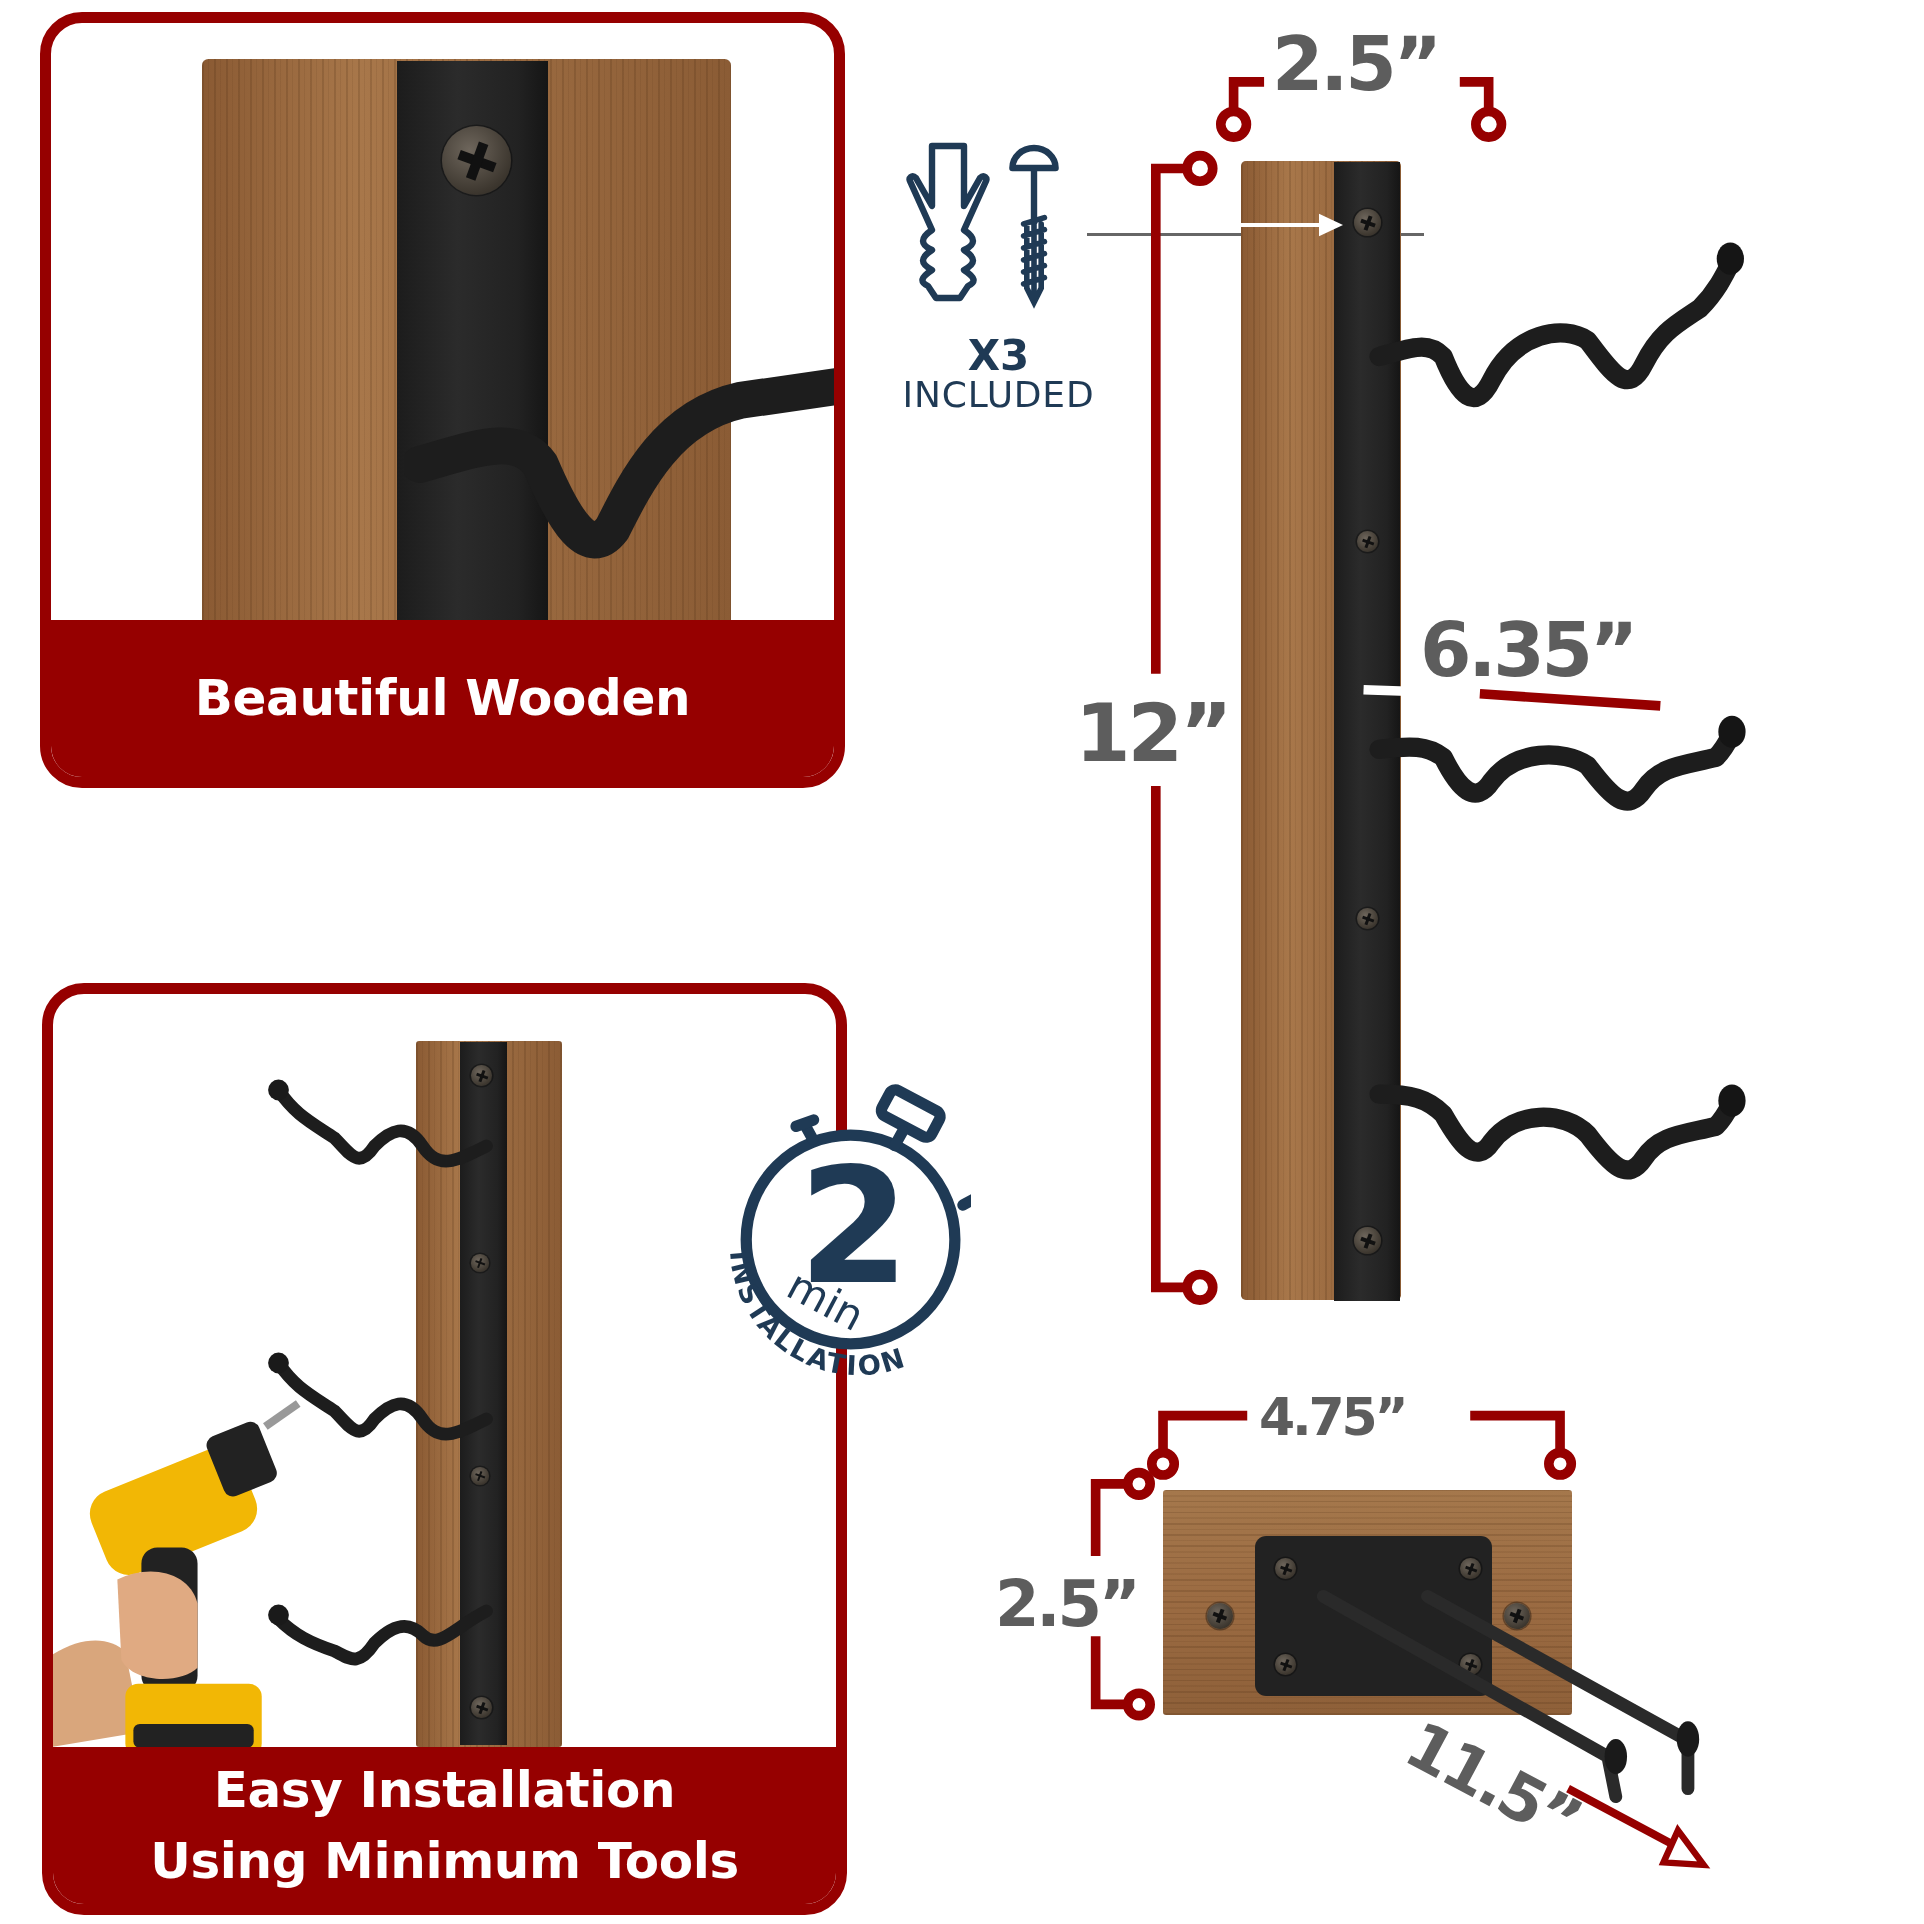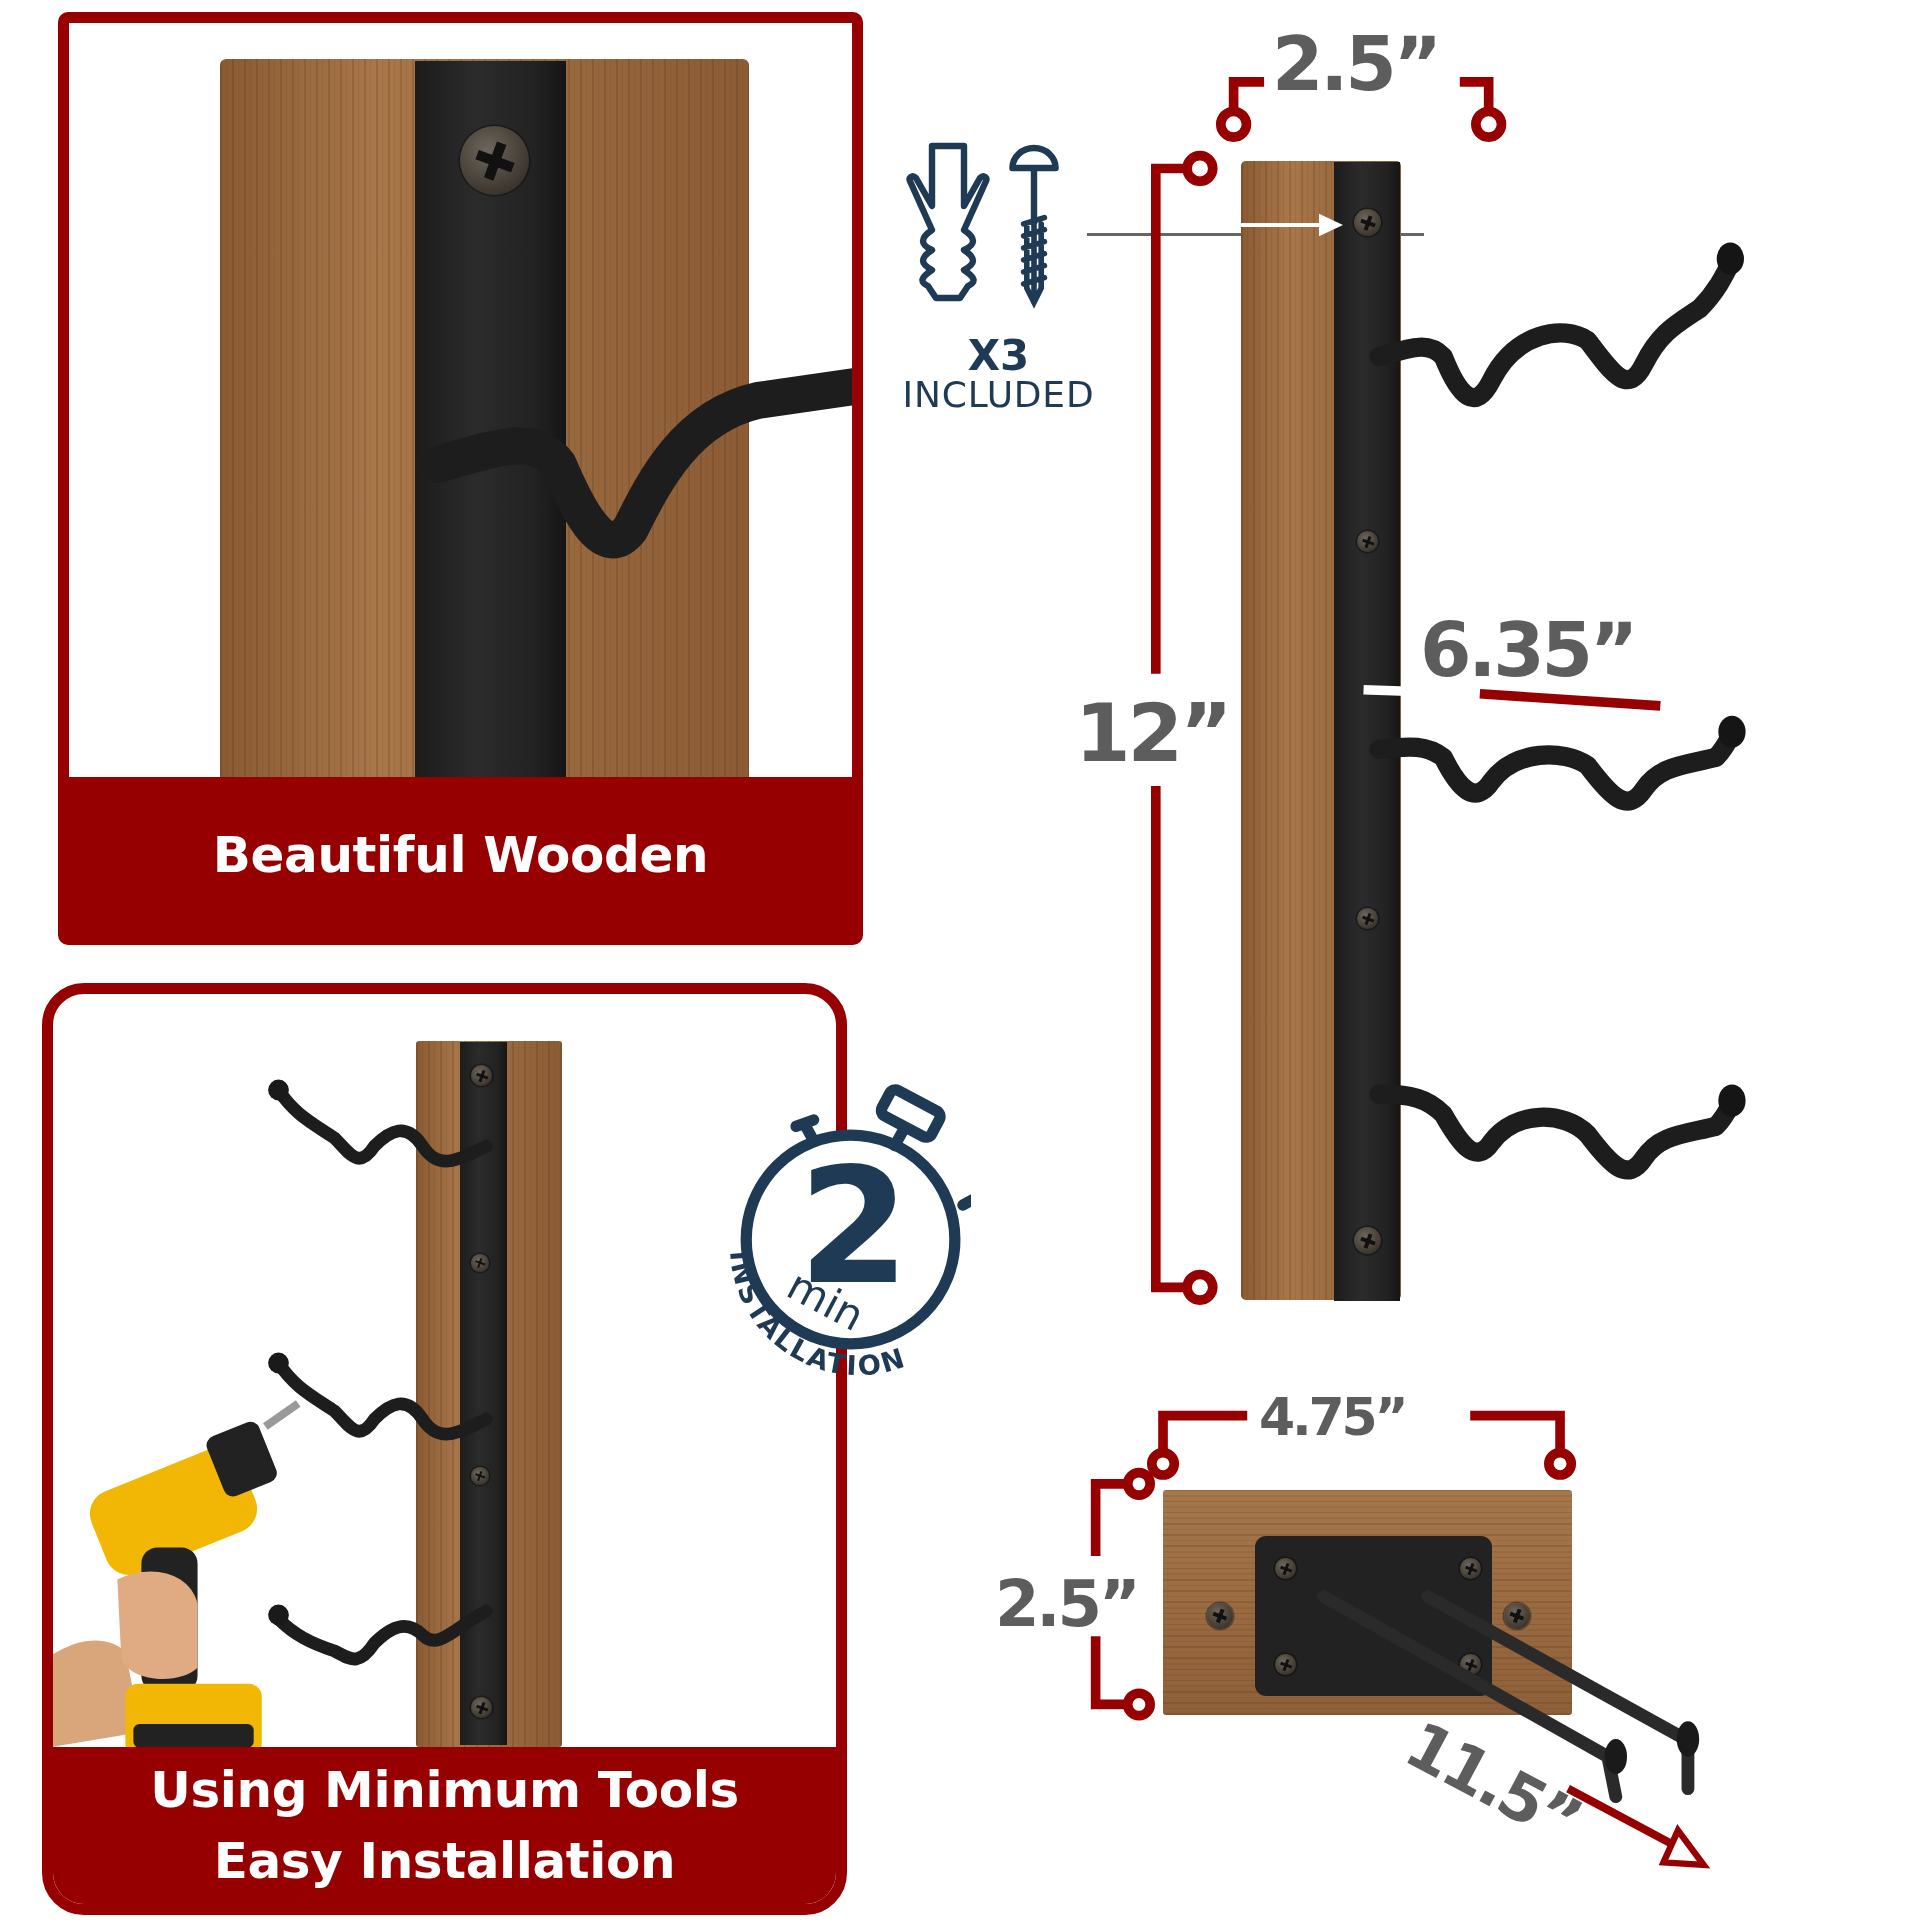--- a/index.html
+++ b/index.html
@@ -27,21 +27,21 @@
   .screw::before, .screw::after { content:""; position:absolute; left:50%; top:50%; background:#111; transform:translate(-50%,-50%) rotate(20deg); }
   .screw::before { width:55%; height:14%; }
   .screw::after { width:14%; height:55%; }
 
   .dim-text { position:absolute; color:#5d5d5d; font-family:"DejaVu Sans", sans-serif; font-weight:bold; letter-spacing:-3.2px; }
   .navy { color:#1f3a55; }
 </style>
 </head>
 <body>
 
-<div class="panel" style="left:58px; top:12px; width:805px; height:933px;border-radius:10px;">
+<div class="panel" style="left:40px; top:12px; width:805px; height:776px;">
   <div class="photo" style="height:762px;">
 
     <div class="abs wood" style="left:151px; top:36px; width:529px; height:754px; border-radius:6.4px 6.4px 0 0;"></div>
 
     <div class="abs strap" style="left:346px; top:38px; width:151px; height:754px;"></div>
     <div class="screw" style="left:391px; top:103px; width:69px; height:69px;"></div>
 
     <svg class="abs" style="left:353px; top:337px;" width="449" height="257" viewBox="0 0 560 320">
       <path d="M20 130 C 90 110, 140 90, 170 130 C 200 200, 230 250, 260 210 C 290 150, 330 70, 420 50 L 560 30" fill="none" stroke="#1d1d1d" stroke-width="46" stroke-linecap="round" stroke-linejoin="round"></path>
     </svg>
@@ -80,22 +80,22 @@
       <rect x="210" y="40" width="70" height="80" rx="12" fill="#222" transform="rotate(-22 245 80)"></rect>
       <rect x="270" y="20" width="50" height="10" fill="#999" transform="rotate(-35 295 25)"></rect>
       <rect x="120" y="190" width="70" height="180" rx="20" fill="#222"></rect>
       <path d="M90 230 C 130 210, 180 220, 190 260 L 190 340 C 170 360, 110 360, 95 330 Z" fill="#e0aa82"></path>
       <rect x="100" y="360" width="170" height="90" rx="16" fill="#f2b705"></rect>
       <rect x="110" y="410" width="150" height="30" rx="8" fill="#222"></rect>
     </svg>
   </div>
   <div class="rule" style="top:764px;"></div>
   <div class="caption" style="height:157px;">
+    <span>Easy Installation</span>
     <span>Using Minimum Tools</span>
-    <span>Easy Installation</span>
   </div>
 </div>
 
 <div class="abs" style="left:698px; top:1067px; width:273px; height:321px;">
   <svg width="273" height="321" viewBox="0 0 340 400">
     <circle cx="190" cy="215" r="130" fill="#fff" stroke="#1f3a55" stroke-width="14"></circle>
 
     <rect x="230" y="40" width="70" height="36" rx="8" fill="none" stroke="#1f3a55" stroke-width="14" transform="rotate(28 265 58)"></rect>
     <line x1="255" y1="80" x2="245" y2="98" stroke="#1f3a55" stroke-width="14" stroke-linecap="round"></line>
 

